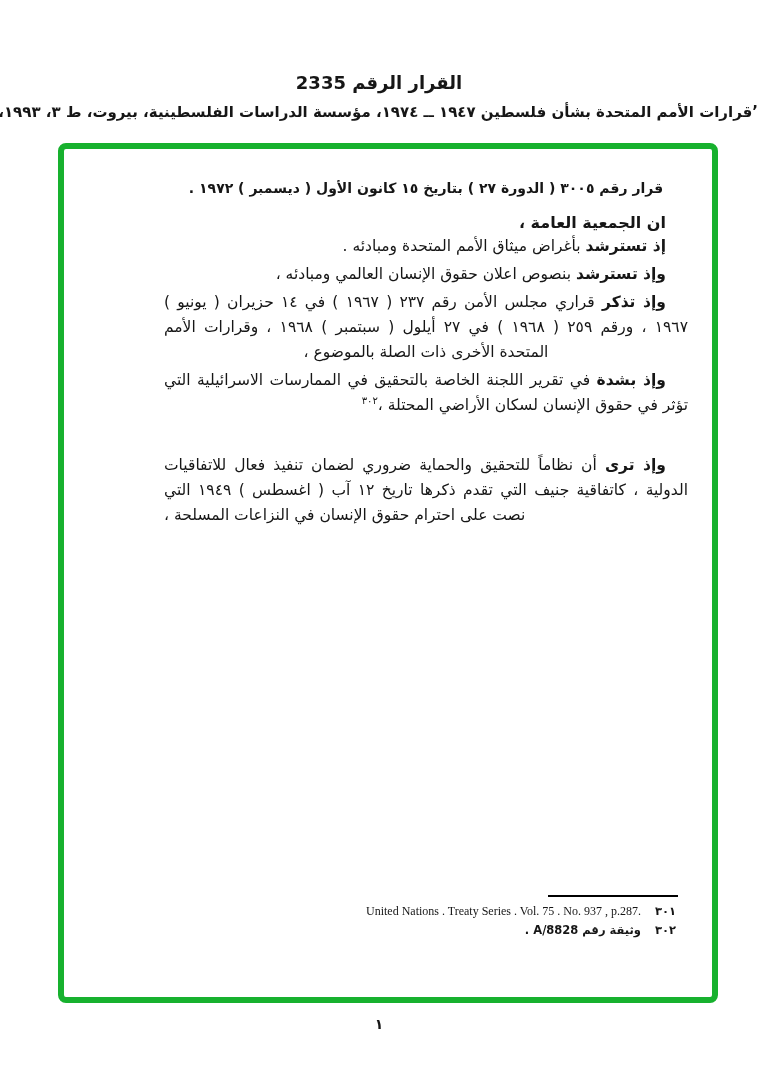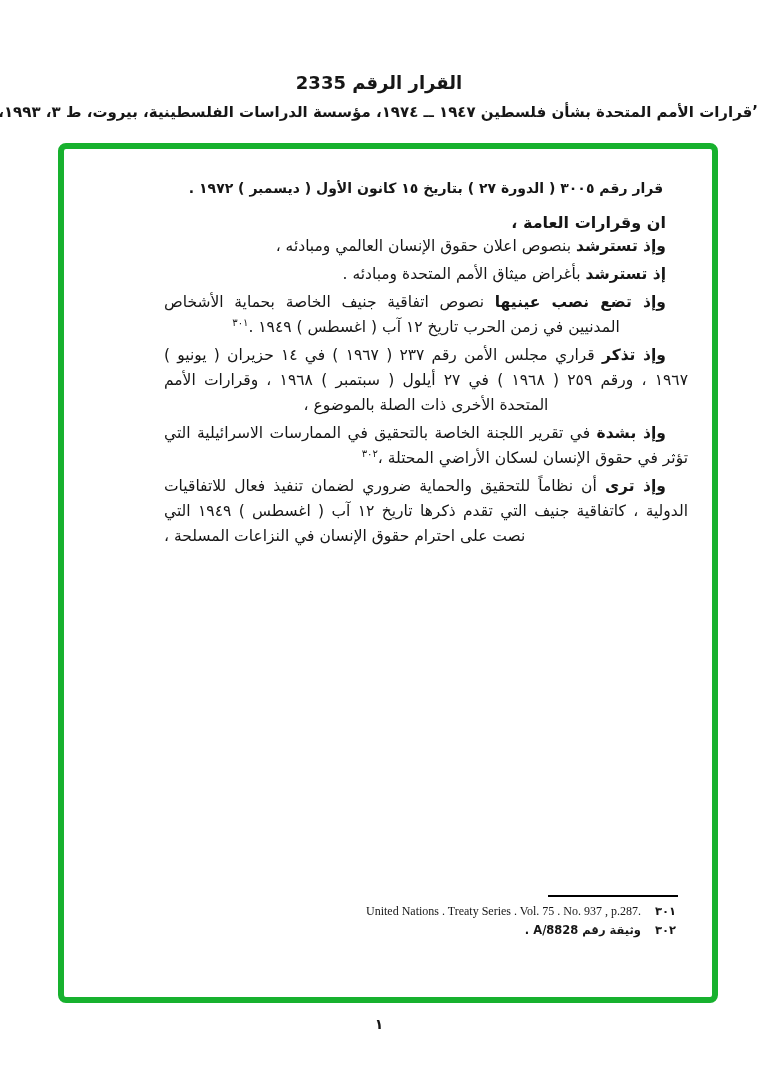--- a/index.html
+++ b/index.html
@@ -37,21 +37,21 @@
   .assembly{
     margin:8px 0 2px 0;font-size:16px;font-weight:bold;text-indent:22px;
   }
   .clause{
     margin:0 0 3px 0;font-size:15.5px;line-height:25px;
     text-align:justify;text-indent:22px;
   }
   .clause .lead{font-weight:bold;}
   .clause sup{font-size:10px;line-height:0;}
   .last-center{text-align-last:center;}
-  .last-left{text-align-last:left;}
+  .last-left{text-align-last:left;margin-top:32px;}
   .footnotes{margin-top:auto;}
   .fn-rule{
     border:none;border-top:2px solid #000;width:130px;height:0;
     margin:0 10px 7px auto;
   }
   .fn{text-align:right;margin:0 12px 5px 0;font-size:11.5px;line-height:14px;}
   .fn-marker{font-weight:bold;margin-left:14px;display:inline-block;}
   .fn-text-en{
     direction:ltr;unicode-bidi:embed;
     font-family:Liberation Serif, serif;font-size:12px;
@@ -68,33 +68,30 @@
 <div class="page-title">القرار الرقم 2335</div>
 
 <div class="citation">’قرارات الأمم المتحدة بشأن فلسطين ١٩٤٧ ــ ١٩٧٤، مؤسسة الدراسات الفلسطينية، بيروت، ط ٣، ١٩٩٣، مج ١، ص١٣٥- ١٣٧’</div>
 
 <div class="frame" style="border-color: rgb(23, 177, 46);">
   <div class="doc">
 
     <p class="res-heading">قرار رقم ٣٠٠٥ ( الدورة ٢٧ ) بتاريخ ١٥ كانون الأول ( ديسمبر ) ١٩٧٢ .</p>
 
 
-    <p class="assembly">ان وقرارات العامة ،</p>
+    <p class="assembly">ان الجمعية العامة ،</p>
+
+    <p class="clause">
+      <span class="lead">إذ تسترشد</span><span> بأغراض ميثاق الأمم المتحدة ومبادئه .</span>
+    </p>
 
     <p class="clause">
       <span class="lead">وإذ تسترشد</span><span> بنصوص اعلان حقوق الإنسان العالمي ومبادئه ،</span>
     </p>
 
-    <p class="clause">
-      <span class="lead">إذ تسترشد</span><span> بأغراض ميثاق الأمم المتحدة ومبادئه .</span>
-    </p>
-
-    <p class="clause last-center">
-      <span class="lead">وإذ تضع نصب عينيها</span><span> نصوص اتفاقية جنيف الخاصة بحماية الأشخاص المدنيين في زمن الحرب تاريخ ١٢ آب ( اغسطس ) ١٩٤٩ .</span><sup>٣٠١</sup>
-    </p>
 
     <p class="clause last-center">
       <span class="lead">وإذ تذكر</span><span> قراري مجلس الأمن رقم ٢٣٧ ( ١٩٦٧ ) في ١٤ حزيران ( يونيو ) ١٩٦٧ ، ورقم ٢٥٩ ( ١٩٦٨ ) في ٢٧ أيلول ( سبتمبر ) ١٩٦٨ ، وقرارات الأمم المتحدة الأخرى ذات الصلة بالموضوع ،</span>
     </p>
 
     <p class="clause">
       <span class="lead">وإذ بشدة</span><span> في تقرير اللجنة الخاصة بالتحقيق في الممارسات الاسرائيلية التي تؤثر في حقوق الإنسان لسكان الأراضي المحتلة ،</span><sup>٣٠٢</sup>
     </p>
 
     <p class="clause last-left">

